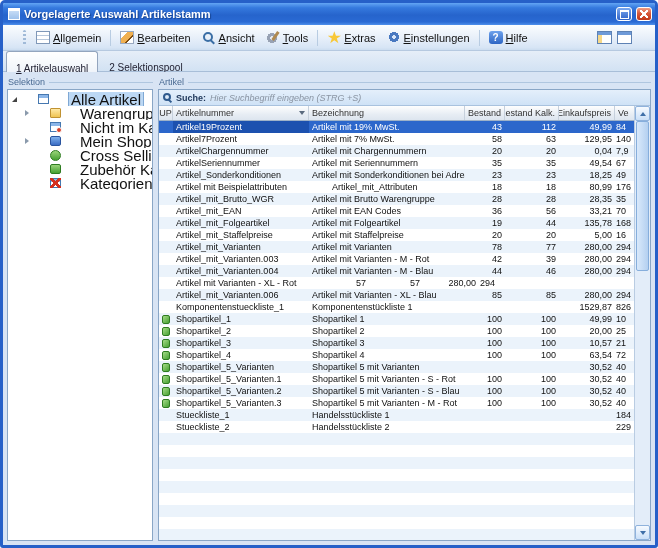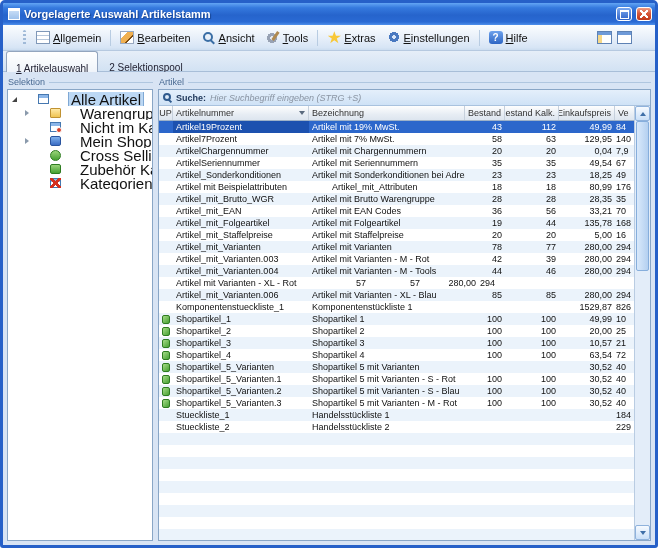--- a/index.html
+++ b/index.html
@@ -399,21 +399,21 @@
                   <div class="gc c-nr">Artikel_mit_Varianten.003</div>
                   <div class="gc c-bez">Artikel mit Varianten - M - Rot</div>
                   <div class="gc c-bestand ar">42</div>
                   <div class="gc c-kalk ar">39</div>
                   <div class="gc c-ek ar">280,00</div>
                   <div class="gc c-ve">294</div>
                 </div>
                 <div class="grow alt">
                   <div class="gc c-up"></div>
                   <div class="gc c-nr">Artikel_mit_Varianten.004</div>
-                  <div class="gc c-bez">Artikel mit Varianten - M - Tools</div>
+                  <div class="gc c-bez">Artikel mit Varianten - M - Blau</div>
                   <div class="gc c-bestand ar">44</div>
                   <div class="gc c-kalk ar">46</div>
                   <div class="gc c-ek ar">280,00</div>
                   <div class="gc c-ve">294</div>
                 </div>
                 <div class="grow">
                   <div class="gc c-up"></div>
                   <div class="gc c-bez">Artikel mit Varianten - XL - Rot</div>
                   <div class="gc c-bestand ar">57</div>
                   <div class="gc c-kalk ar">57</div>

